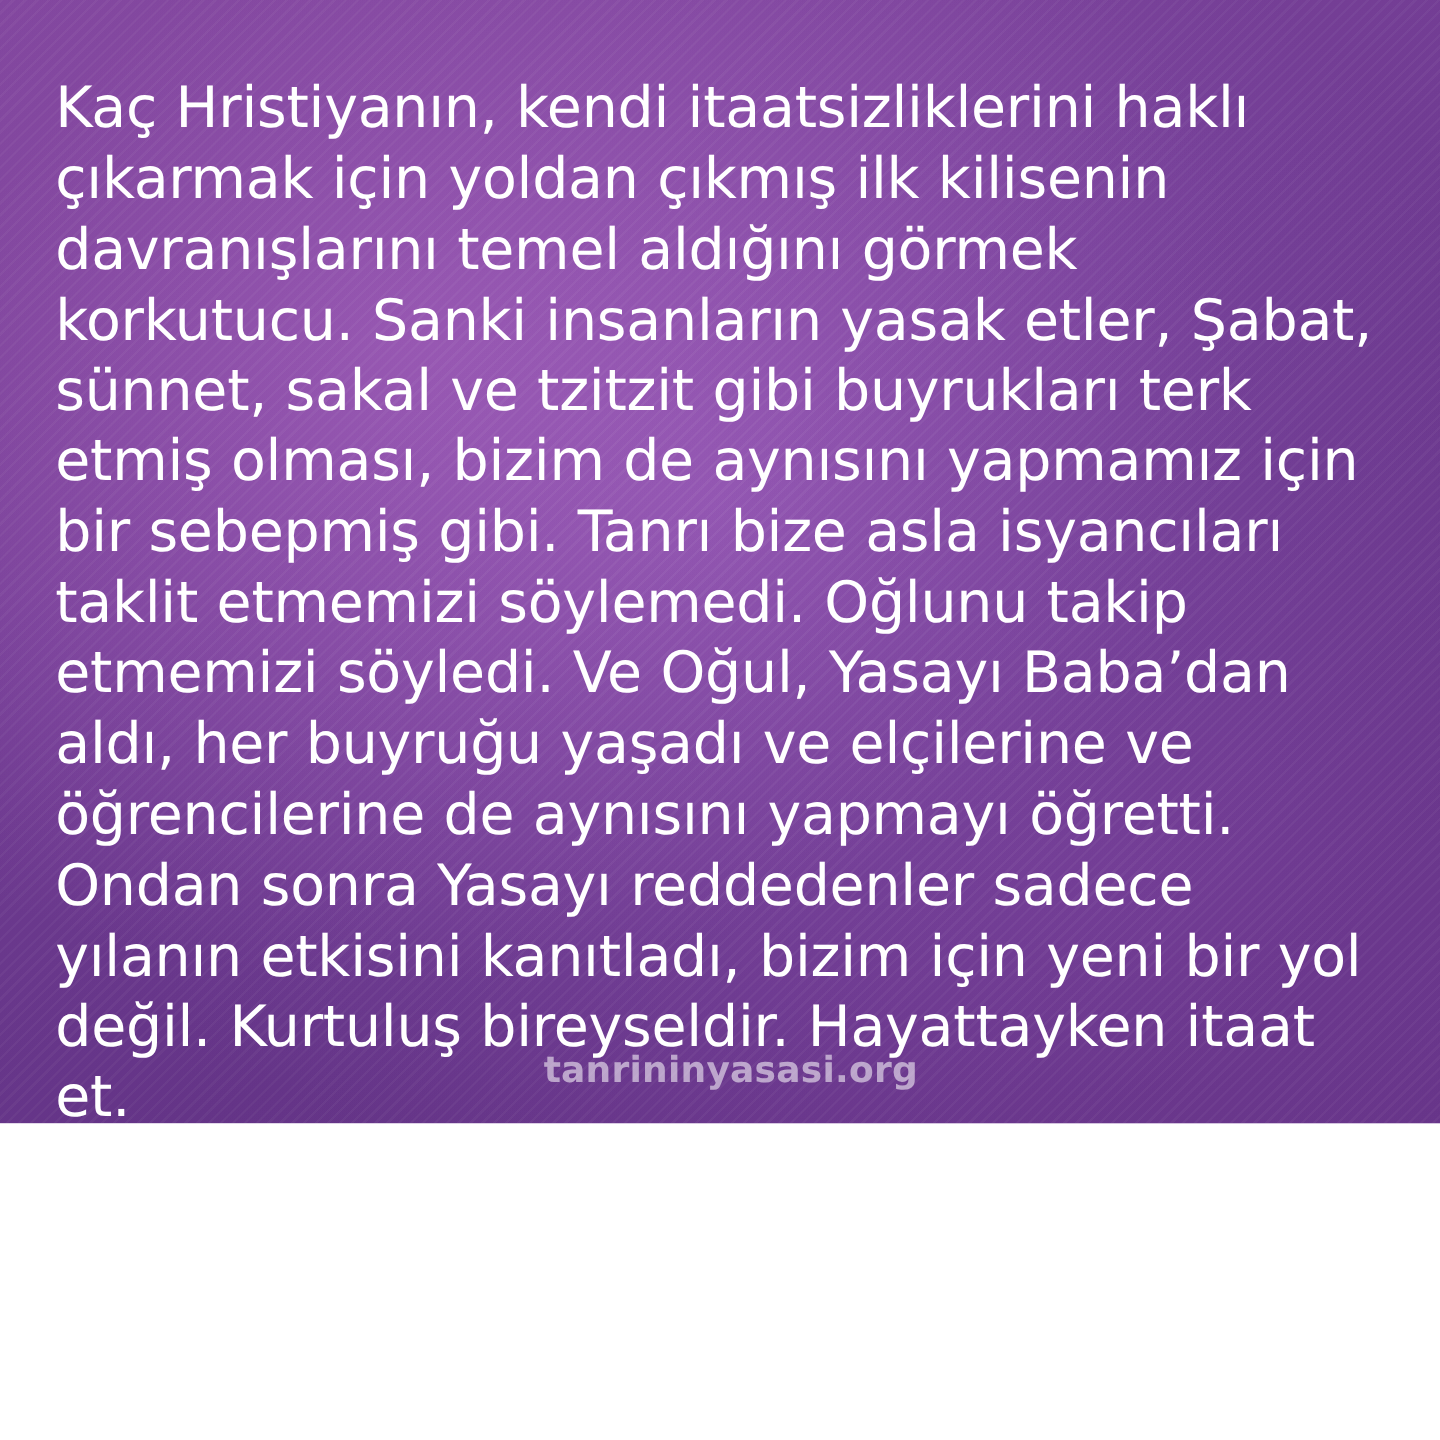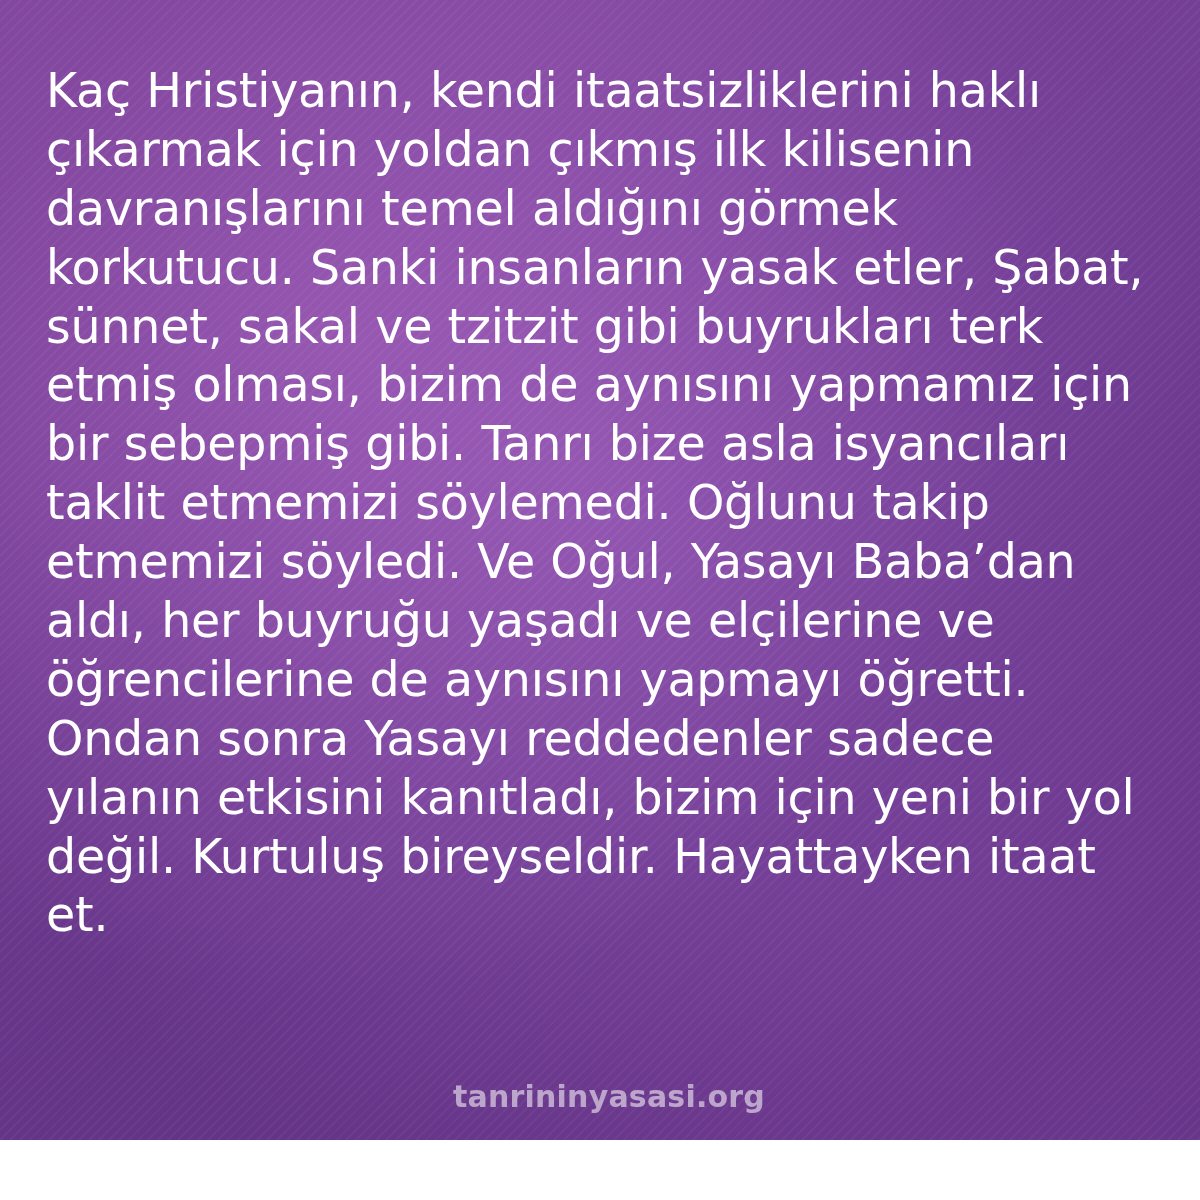--- a/index.html
+++ b/index.html
@@ -9,21 +9,21 @@
   body {
     width: 1200px;
     height: 1200px;
     font-family: "Liberation Sans", sans-serif;
     overflow: hidden;
   }
 
   #card {
     position: relative;
     width: 1200px;
-    height: 1140px;
+    height: 936px;
     box-sizing: border-box;
     background:
       repeating-linear-gradient(
         135deg,
         rgba(255,255,255,0.045) 0px,
         rgba(255,255,255,0.045) 2px,
         rgba(0,0,0,0.0) 2px,
         rgba(0,0,0,0.0) 7px
       ),
       radial-gradient(ellipse at 28% 30%, #9b56b8 0%, rgba(155,86,184,0) 58%),

